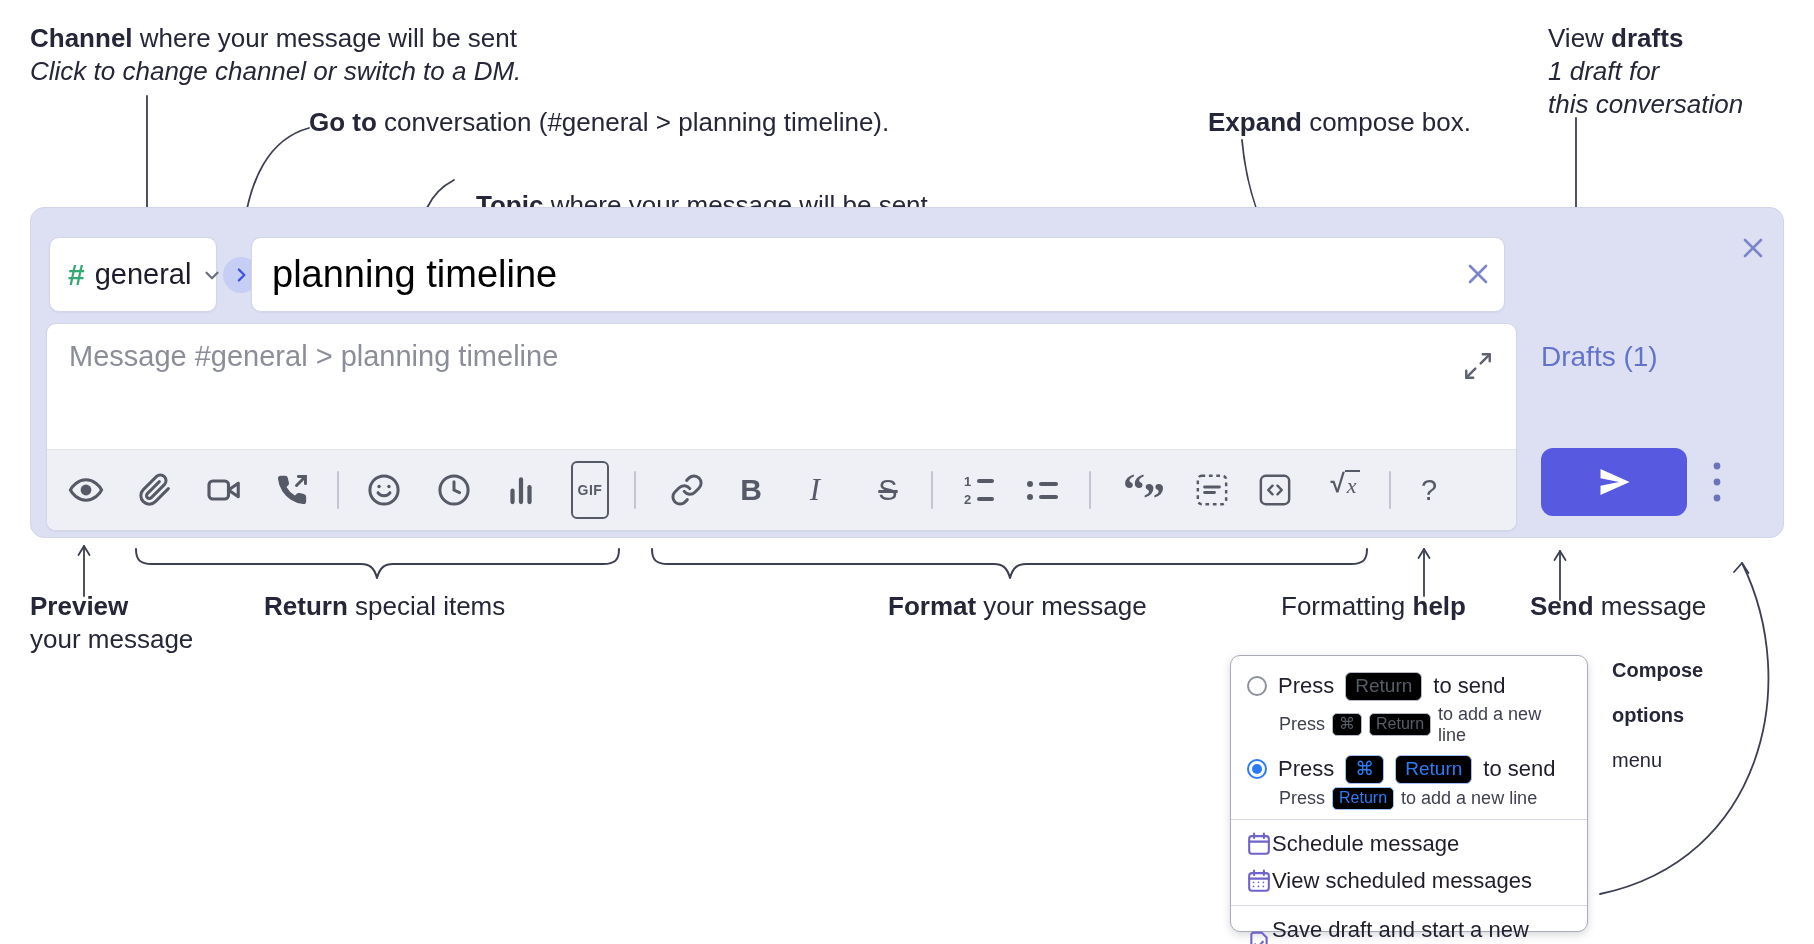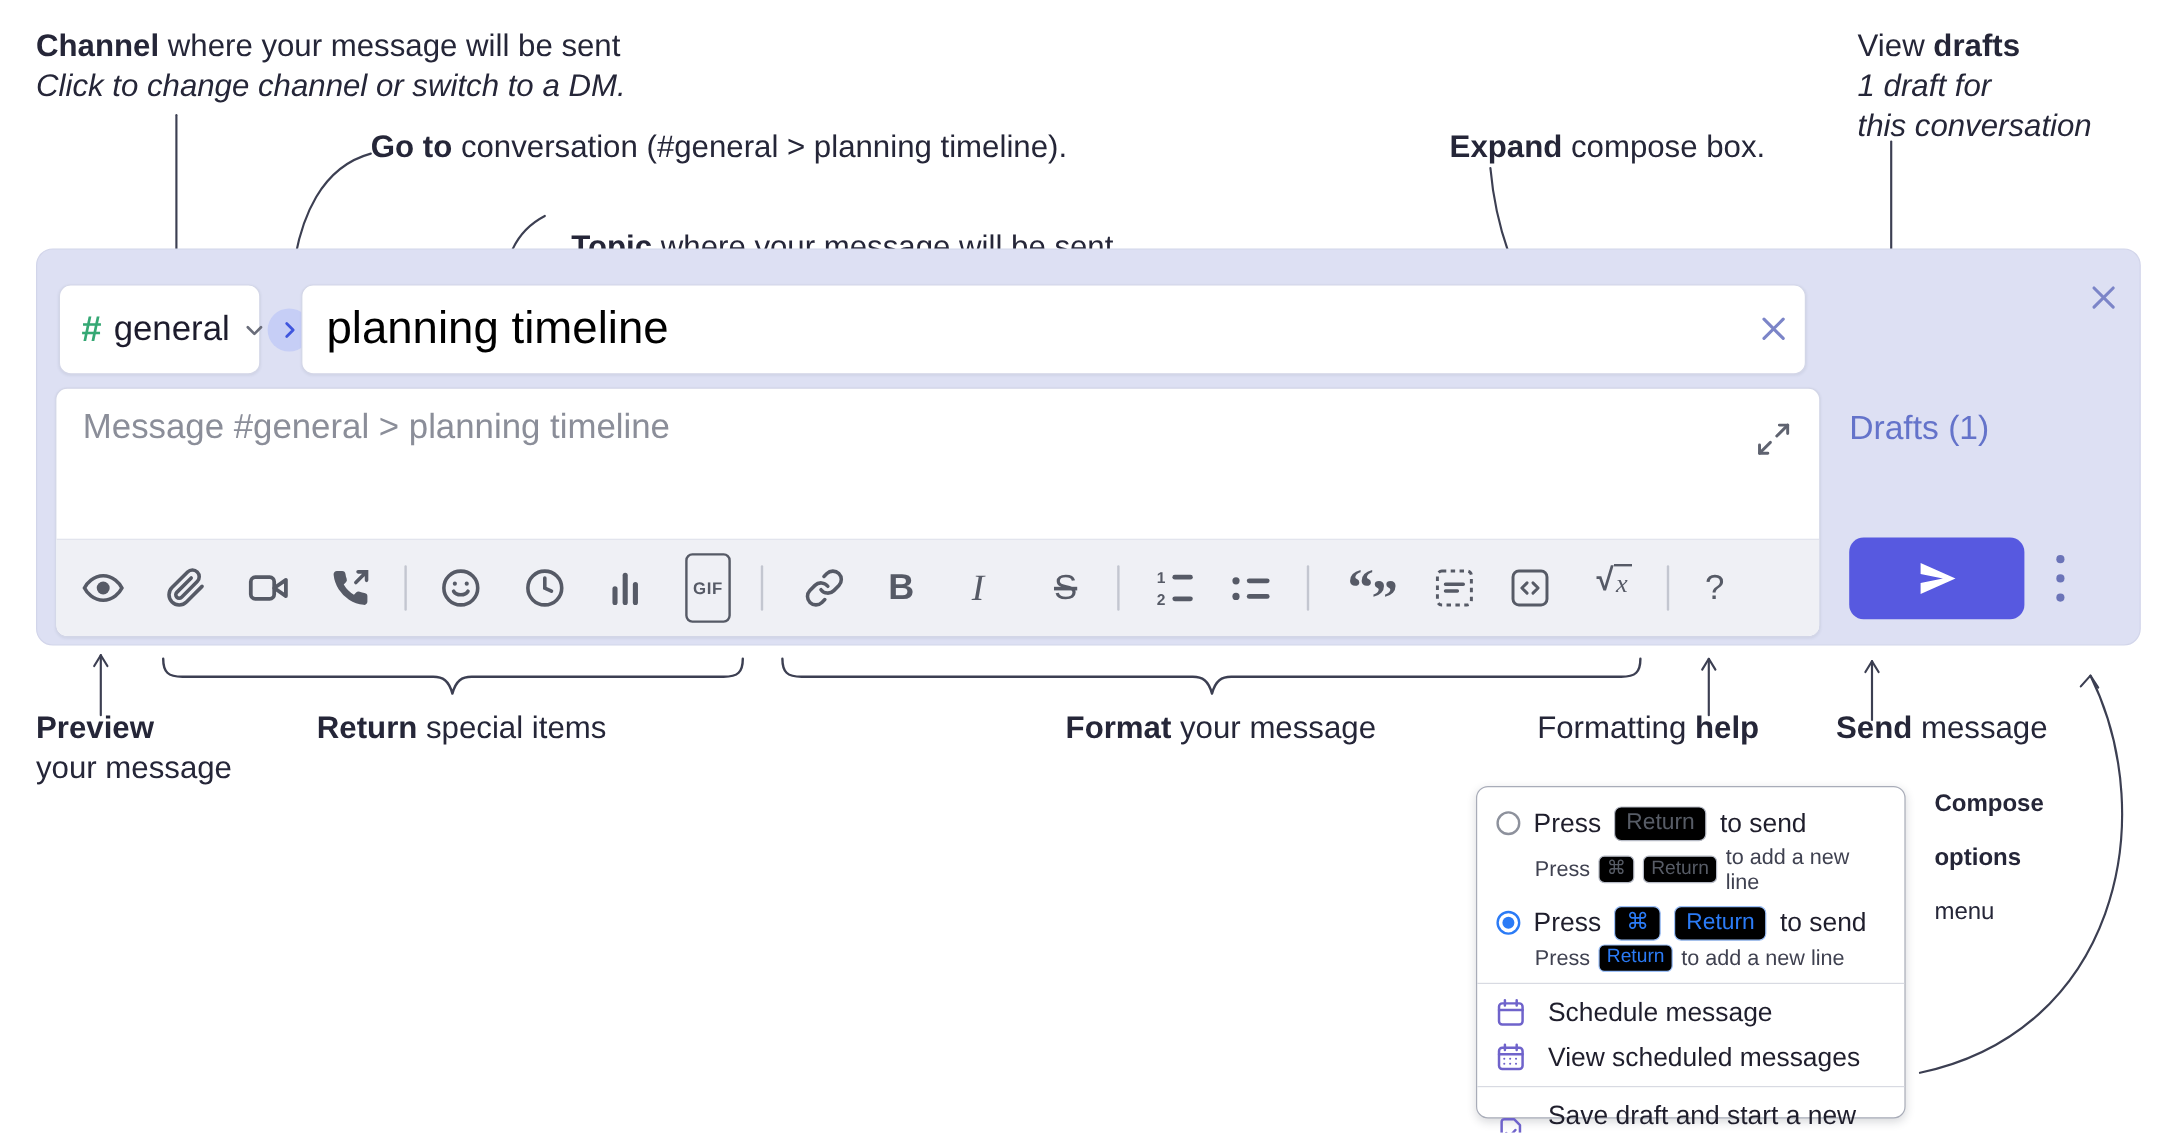--- a/index.html
+++ b/index.html
@@ -54,21 +54,21 @@
   #popup{left:1230px;top:655px;width:358px;height:277px;background:#fff;border:1.5px solid #a8acb8;border-radius:10px;box-shadow:0 3px 8px rgba(40,42,60,.18);box-sizing:border-box;padding:11px 16px 8px 16px;}
   .pp-row{display:flex;align-items:center;gap:11px;font-size:22px;color:#1f1e2c;margin:5px 0 2px;}
   .pp-sub{display:flex;align-items:center;gap:7px;font-size:18px;color:#3f4150;margin:3px 0 9px 32px;}
   .key{border:1.5px solid #b5b9c4;border-radius:6px;background:#000000;color:#575c66;padding:1px 9px 2px;font-size:19px;line-height:1.25;}
   .key.sm{font-size:16px;padding:0 6px 1px;border-radius:5px;}
   .key.blue{border-color:#9dc1fa;color:#2b7bf6;}
   .radio{width:20px;height:20px;border-radius:50%;border:2px solid #8d919c;box-sizing:border-box;flex:none;cursor:pointer;}
   .radio.sel{border-color:#2b7bf6;position:relative;}
   .radio.sel::after{content:"";position:absolute;left:50%;top:50%;width:10px;height:10px;margin:-5px 0 0 -5px;border-radius:50%;background:#2b7bf6;}
   .pp-div{height:1px;background:#d8dae2;margin:9px -16px;}
-  .pp-item{display:flex;align-items:center;gap:19px;font-size:22px;color:#1f1e2c;margin:11px 0;cursor:pointer;}
+  .pp-item{display:flex;align-items:center;gap:1px;font-size:22px;color:#1f1e2c;margin:11px 0;cursor:pointer;}
   .pp-item svg{flex:none;}
 </style>
 </head>
 <body>
 
 <div id="page">
 
   <svg class="abs" width="1814" height="944" style="left:0;top:0" fill="none" stroke="#3c3f52" stroke-width="1.8" stroke-linecap="round" stroke-linejoin="round">
 
     <path d="M147 96 L147 249"></path>

